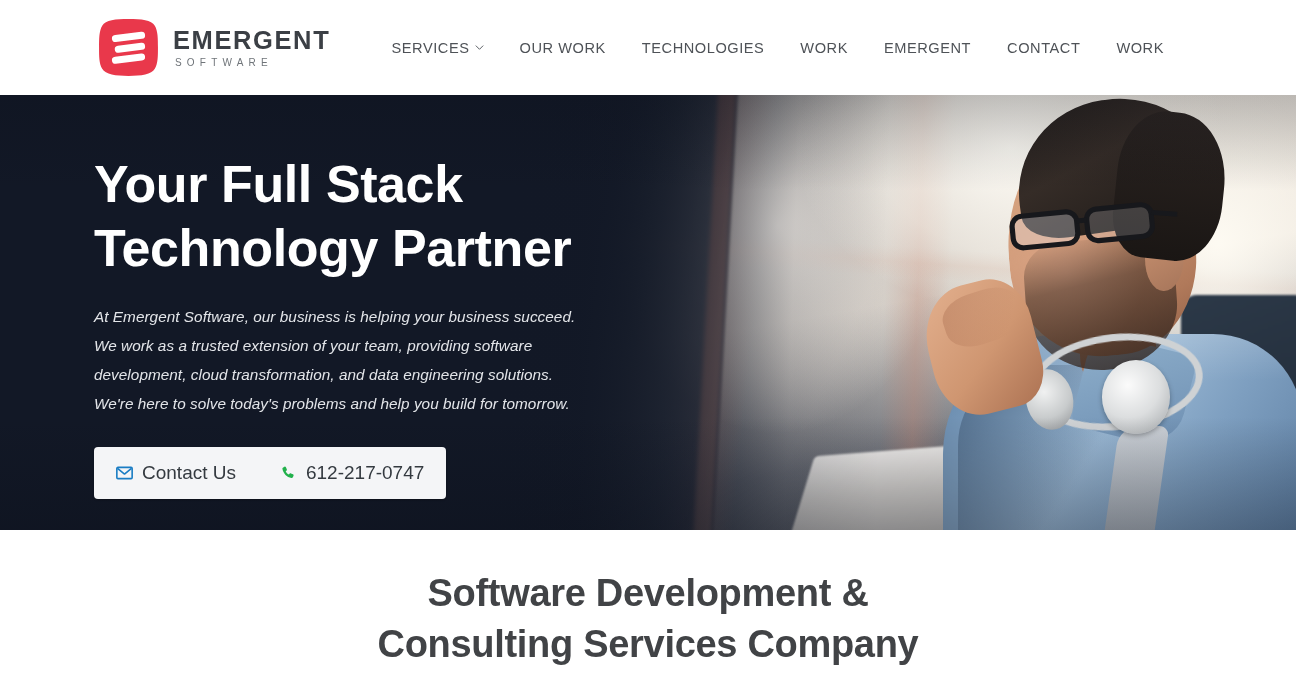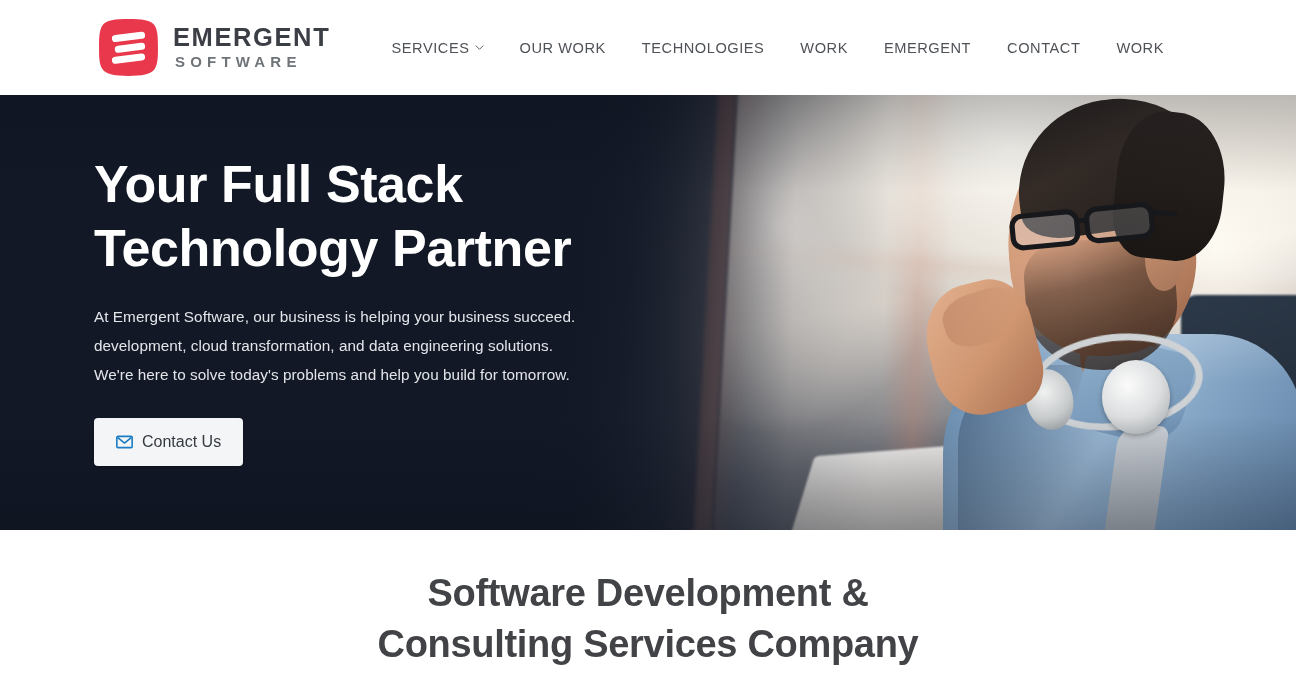--- a/index.html
+++ b/index.html
@@ -37,22 +37,22 @@
 
   .wordmark { display: flex; flex-direction: column; justify-content: center; padding-top: 2px; }
   .wordmark-top {
     font-size: 25.5px;
     font-weight: 700;
     letter-spacing: 1.6px;
     color: #3b3f45;
     line-height: 1.06;
   }
   .wordmark-sub {
-    font-size: 15px;
-    font-weight: 700;
+    font-size: 10px;
+    font-weight: 400;
     letter-spacing: 5.2px;
     color: #6f7479;
     line-height: 1.5;
     padding-left: 2px;
   }
 
   .main-nav {
     margin-left: auto;
     display: flex;
     align-items: center;
@@ -261,39 +261,40 @@
     letter-spacing: -0.4px;
     margin-bottom: 22px;
   }
   .hero-copy {
     font-size: 15.3px;
     line-height: 29px;
     color: #e3e5e9;
     font-weight: 400;
     letter-spacing: 0.05px;
     max-width: 520px;
+    font-style: italic;
   }
   .hero-copy span { display:block; }
 
   .hero-cta {
     margin-top: 29px;
     display: inline-flex;
     align-items: center;
     background: #f4f5f7;
     border-radius: 4px;
     padding: 0;
     box-shadow: 0 1px 2px rgba(0,0,0,0.25);
     overflow: hidden;
   }
   .cta-link {
     display: flex;
     align-items: center;
     gap: 9px;
     padding: 15px 22px;
-    font-size: 16px;
+    font-size: 19px;
     color: #343a40;
     text-decoration: none;
     white-space: nowrap;
     cursor: pointer;
   }
   .cta-icon { display:flex; align-items:center; width:17px; height:17px; flex:0 0 17px; }
 
   
   .services-section {
     background: #ffffff;
@@ -396,34 +397,43 @@
     <div class="hero-vignette"></div>
 
     <div class="hero-inner">
       <h1 class="hero-title">
         <span>Your Full Stack</span>
         <span>Technology Partner</span>
       </h1>
 
       <p class="hero-copy">
         <span>At Emergent Software, our business is helping your business succeed.</span>
+        <span>We work as a trusted extension of your team, providing software</span>
         <span>development, cloud transformation, and data engineering solutions.</span>
         <span>We're here to solve today's problems and help you build for tomorrow.</span>
       </p>
 
       <div class="hero-cta">
         <a class="cta-link" href="#">
           <span class="cta-icon" aria-hidden="true">
             <svg viewBox="0 0 20 16" width="17" height="14">
               <rect x="1" y="1.4" width="18" height="13.2" rx="1.3" fill="none" stroke="#1a7dc4" stroke-width="1.9"></rect>
               <path d="M1.8 2.6 L10 9.2 L18.2 2.6" fill="none" stroke="#1a7dc4" stroke-width="1.9" stroke-linejoin="round"></path>
             </svg>
           </span>
           <span>Contact Us</span>
         </a>
+        <a class="cta-link" href="#">
+          <span class="cta-icon" aria-hidden="true">
+            <svg viewBox="0 0 20 20" width="16" height="16">
+              <path d="M5.6 2.1c.7-.3 1.5 0 1.8.7l1.1 2.5c.3.6.1 1.4-.4 1.8l-1 .8c.7 1.7 2.2 3.3 4 4.1l.8-1c.4-.5 1.2-.7 1.8-.4l2.5 1.1c.7.3 1 1.1.7 1.8l-.8 1.8c-.3.7-1 1.1-1.8 1C8.6 15.5 4 10.8 3 4.8c-.1-.8.3-1.5 1-1.8l1.6-.9z" fill="#22b14c"></path>
+            </svg>
+          </span>
+          <span>612-217-0747</span>
+        </a>
       </div>
     </div>
   </section>
 
   <section class="services-section">
     <h2 class="section-heading">
       <span>Software Development &amp;</span>
       <span>Consulting Services Company</span>
     </h2>
   </section>

